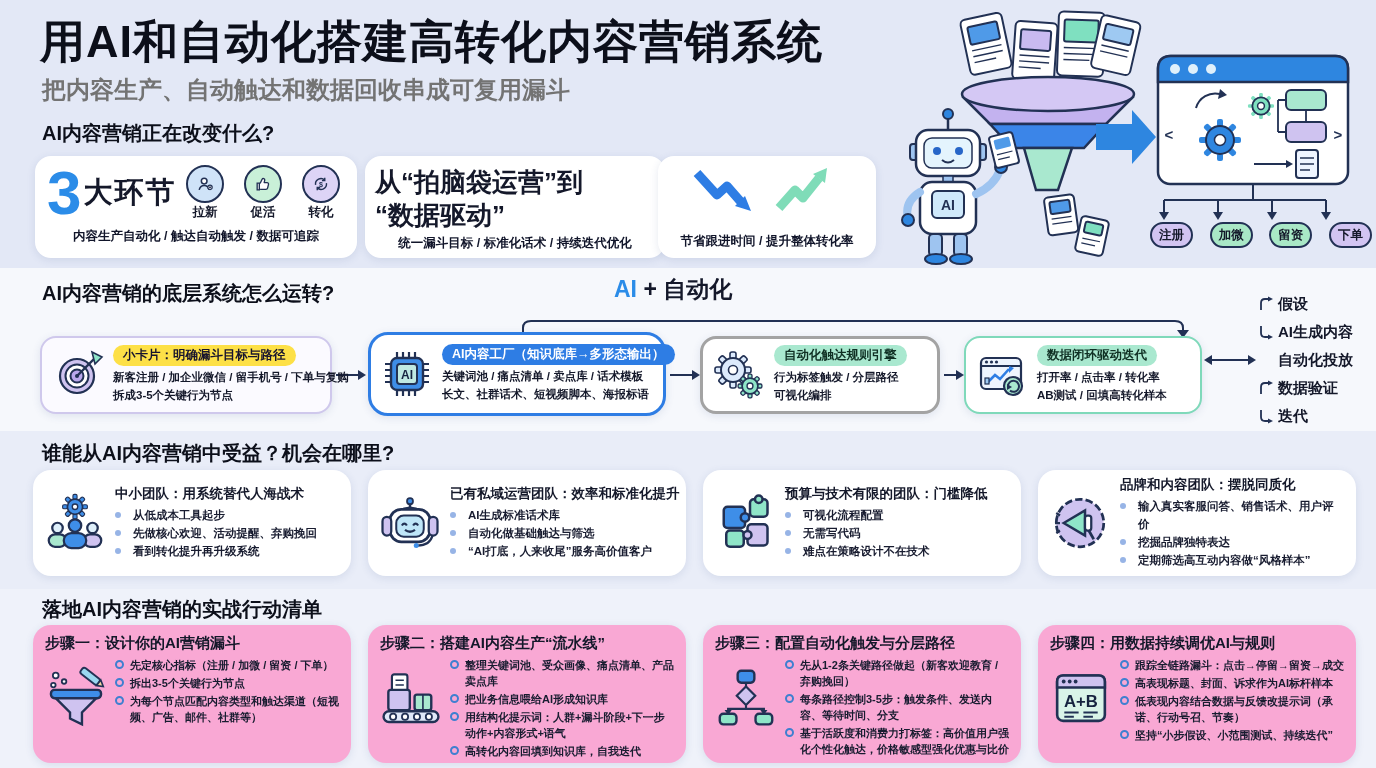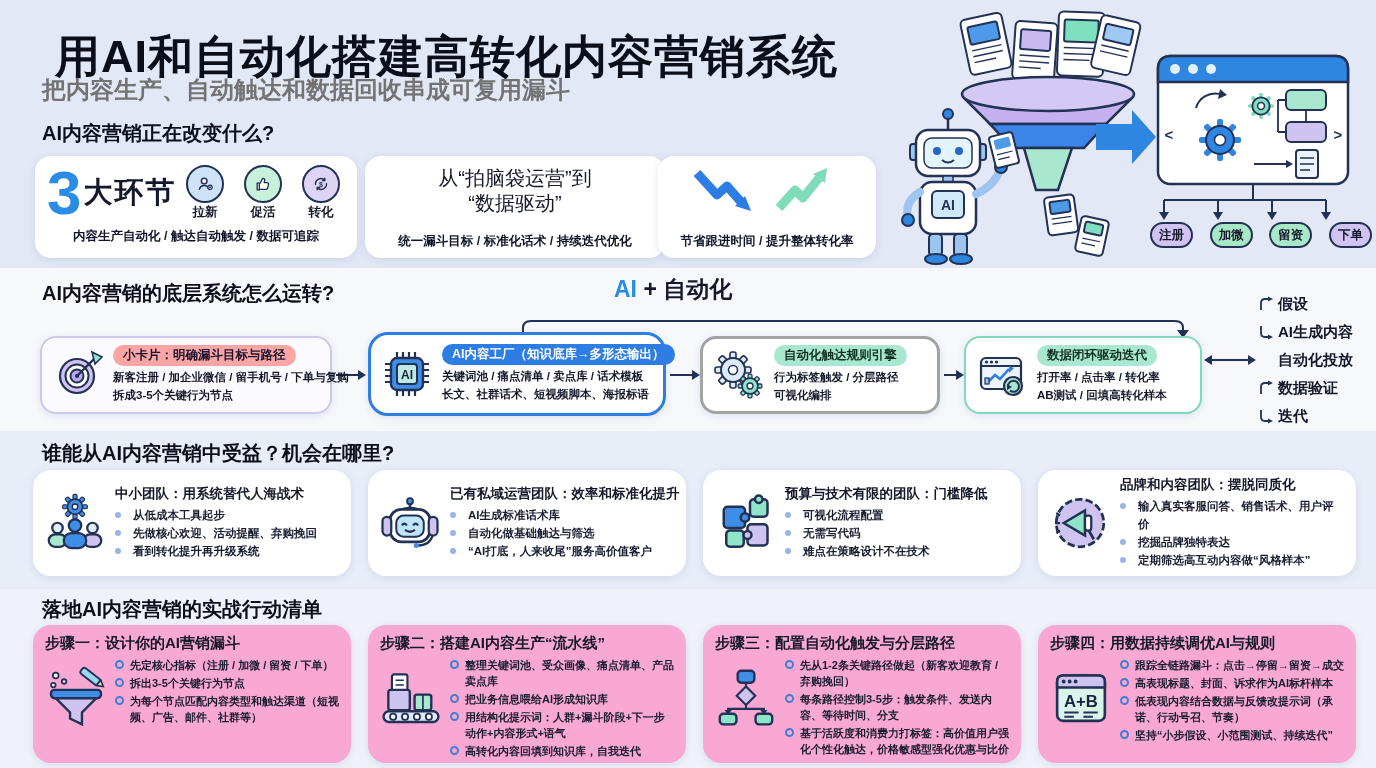--- a/index.html
+++ b/index.html
@@ -3,40 +3,40 @@
 <meta charset="utf-8">
 <style>
   html,body{margin:0;padding:0}
   body{width:1376px;height:768px;position:relative;overflow:hidden;
        font-family:"Liberation Sans","DejaVu Sans",sans-serif;color:#14182a;background:#e4e9f6}
   .band{position:absolute;left:0;width:1376px}
   #band1{top:0;height:268px;background:#e3e8f6}
   #band2{top:268px;height:163px;background:#f6f8fc}
   #band3{top:431px;height:158px;background:#e9edf8}
   #band4{top:589px;height:179px;background:#eff2fa}
-  #page-title{position:absolute;left:40px;top:12px;font-size:45px;font-weight:900;letter-spacing:1px;color:#0c0f1a;margin:15px}
+  #page-title{position:absolute;left:40px;top:12px;font-size:45px;font-weight:900;letter-spacing:1px;color:#0c0f1a;margin:0}
   #page-subtitle{position:absolute;left:42px;top:74px;font-size:24px;font-weight:700;color:#737373}
   .sec-heading{position:absolute;font-size:20px;font-weight:900;color:#0c0f1a}
 
   .card{position:absolute;background:#fff;border-radius:16px;box-shadow:0 2px 8px rgba(50,70,130,.12);box-sizing:border-box}
 
   
   #cardA{left:35px;top:156px;width:322px;height:102px;padding:6px 12px 8px}
   .cardA-top{display:flex;align-items:center;height:62px}
   .big3{font-size:62px;font-weight:900;color:#2b8ce8;line-height:.9}
   .big3-label{font-size:29px;font-weight:900;letter-spacing:2px;margin-left:2px}
   .stages{display:flex;gap:10px;margin-left:auto}
   .stage{width:48px;text-align:center}
   .stage .circ{width:34px;height:34px;border-radius:50%;border:2px solid #223154;margin:0 auto 1px;display:flex;align-items:center;justify-content:center}
   .circ.c-blue{background:#cfe3f8}.circ.c-green{background:#c9f0d8}.circ.c-purple{background:#ddd4f6}
   .stage .lbl{font-size:12.5px;font-weight:800}
   .card-footer{font-size:12.5px;font-weight:800;text-align:center;margin-top:4px;color:#11152a}
 
   #cardB{left:365px;top:156px;width:300px;height:102px;padding:10px 10px 8px;display:flex;flex-direction:column;justify-content:space-between}
-  .b-title{font-size:20px;font-weight:400;text-align:center;line-height:1.25}
+  .b-title{font-size:26px;font-weight:700;line-height:1.25}
 
   #cardC{left:658px;top:156px;width:218px;height:102px;padding:8px 10px;display:flex;flex-direction:column;align-items:center;justify-content:space-between}
 
   
   #illus{position:absolute;left:900px;top:4px;width:472px;height:262px}
   #illus svg{position:absolute;left:0;top:0}
   #funnel-pills{position:absolute;left:250px;top:218px;width:222px;display:flex;gap:0;justify-content:space-between}
   .pill{height:22px;line-height:22px;padding:0 7px;border:2px solid #223154;border-radius:13px;
         font-size:12.5px;font-weight:800;background:#fff;white-space:nowrap}
   .pill.p-lav{background:#d2c4f2}.pill.p-grn{background:#a9e8c6}
@@ -47,21 +47,21 @@
   #ai-auto-label .blue{color:#2b8ce8}
   #band2-overlay{position:absolute;left:0;top:0;width:1376px;height:163px;pointer-events:none}
   .fcard{position:absolute;display:flex;align-items:center;gap:9px;padding:7px 10px;border-radius:16px;background:#fff;box-shadow:0 2px 8px rgba(50,70,130,.12);box-sizing:border-box}
   #fcard1{left:40px;top:68px;width:292px;height:78px;background:#fbfaff;border:2px solid #cfc8ec}
   #fcard2{left:368px;top:64px;width:298px;height:84px;border:3px solid #2e7de4;border-radius:20px}
   #fcard3{left:700px;top:68px;width:240px;height:78px;border:3px solid #a3a3a3}
   #fcard4{left:964px;top:68px;width:238px;height:78px;border:2px solid #7fd9ba}
   .fcard .ficon{flex-shrink:0}
   .fcard .fbody{display:flex;flex-direction:column;align-items:flex-start}
   .fpill{display:inline-block;padding:2px 10px;border-radius:11px;font-size:12.5px;font-weight:800;margin-bottom:3px;white-space:nowrap}
-  .fpill.purple{background:#fca5a5;color:#17142e}
+  .fpill.purple{background:#fde047;color:#17142e}
   .fpill.blue{background:#2e7de4;color:#fff}
   .fpill.green{background:#a9e8cf;color:#103024}
   .fline{font-size:11.5px;font-weight:700;line-height:1.55;color:#14182a;white-space:nowrap}
 
   #loop-list{position:absolute;left:1258px;top:22px;display:flex;flex-direction:column}
   .loop-item{display:flex;align-items:center;height:28px}
   .loop-item .aslot{width:20px;flex-shrink:0;display:flex;align-items:center}
   .loop-item .ltext{font-size:15px;font-weight:800;white-space:nowrap}
 
   

